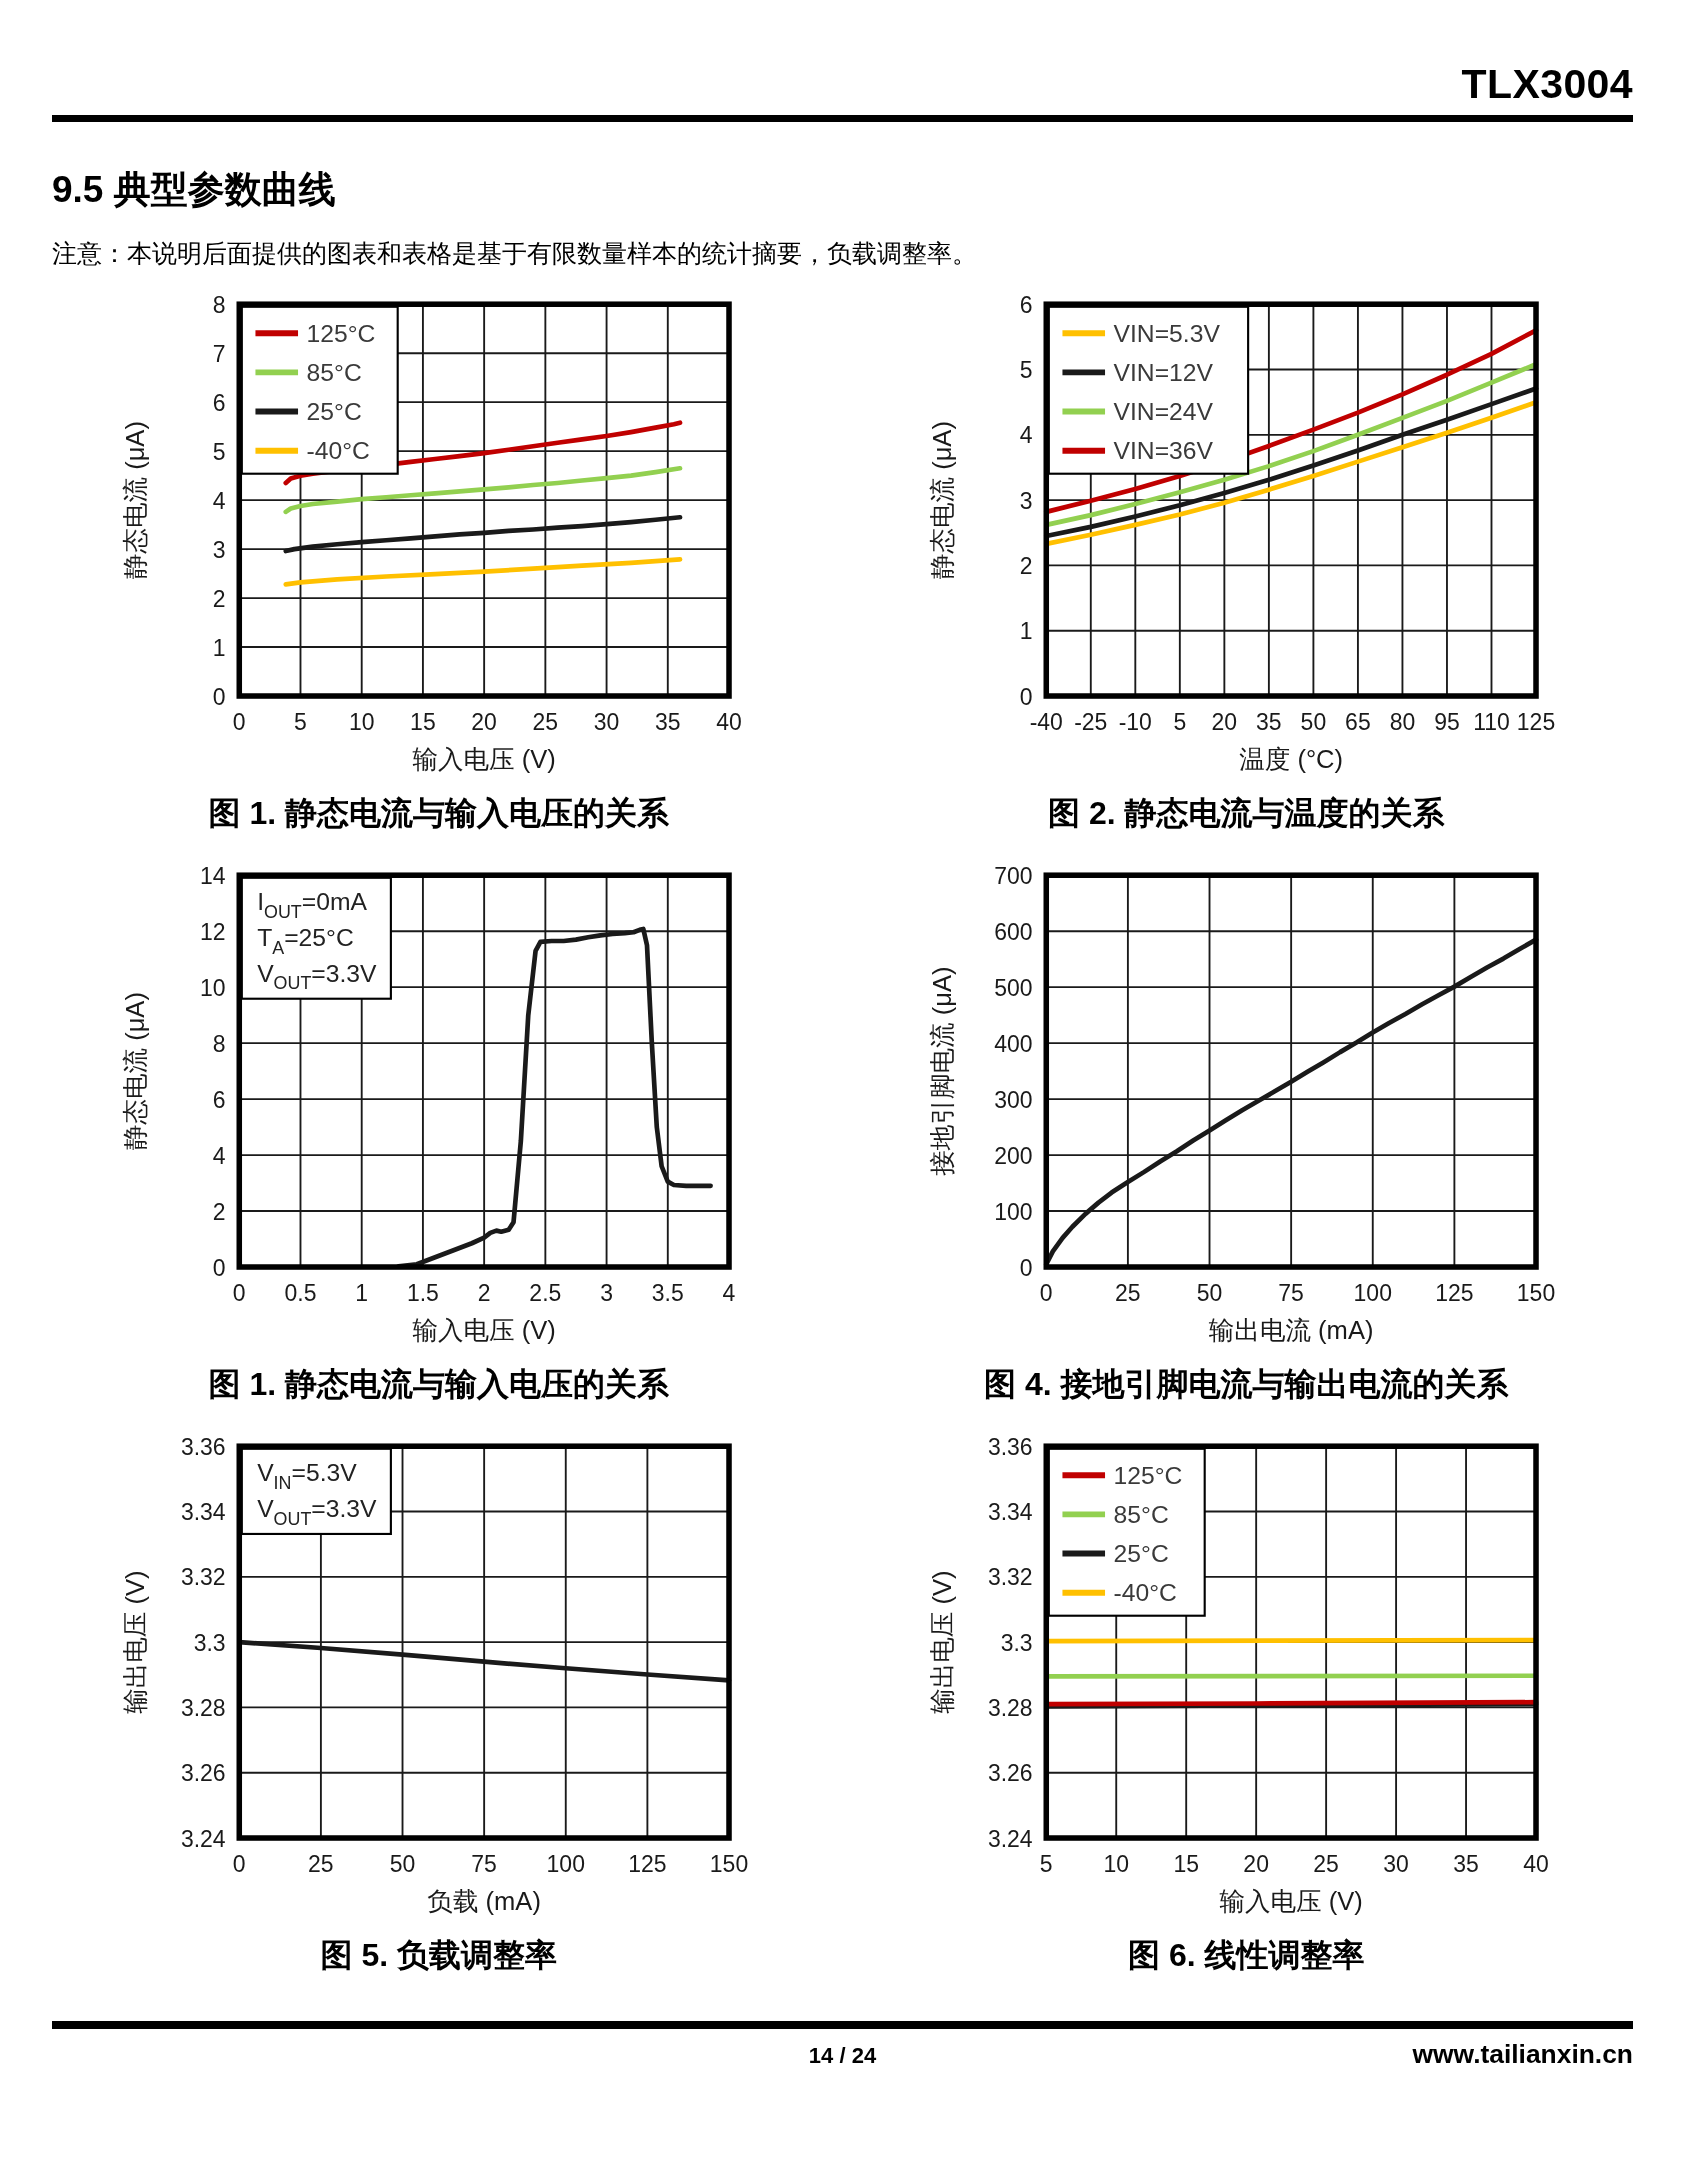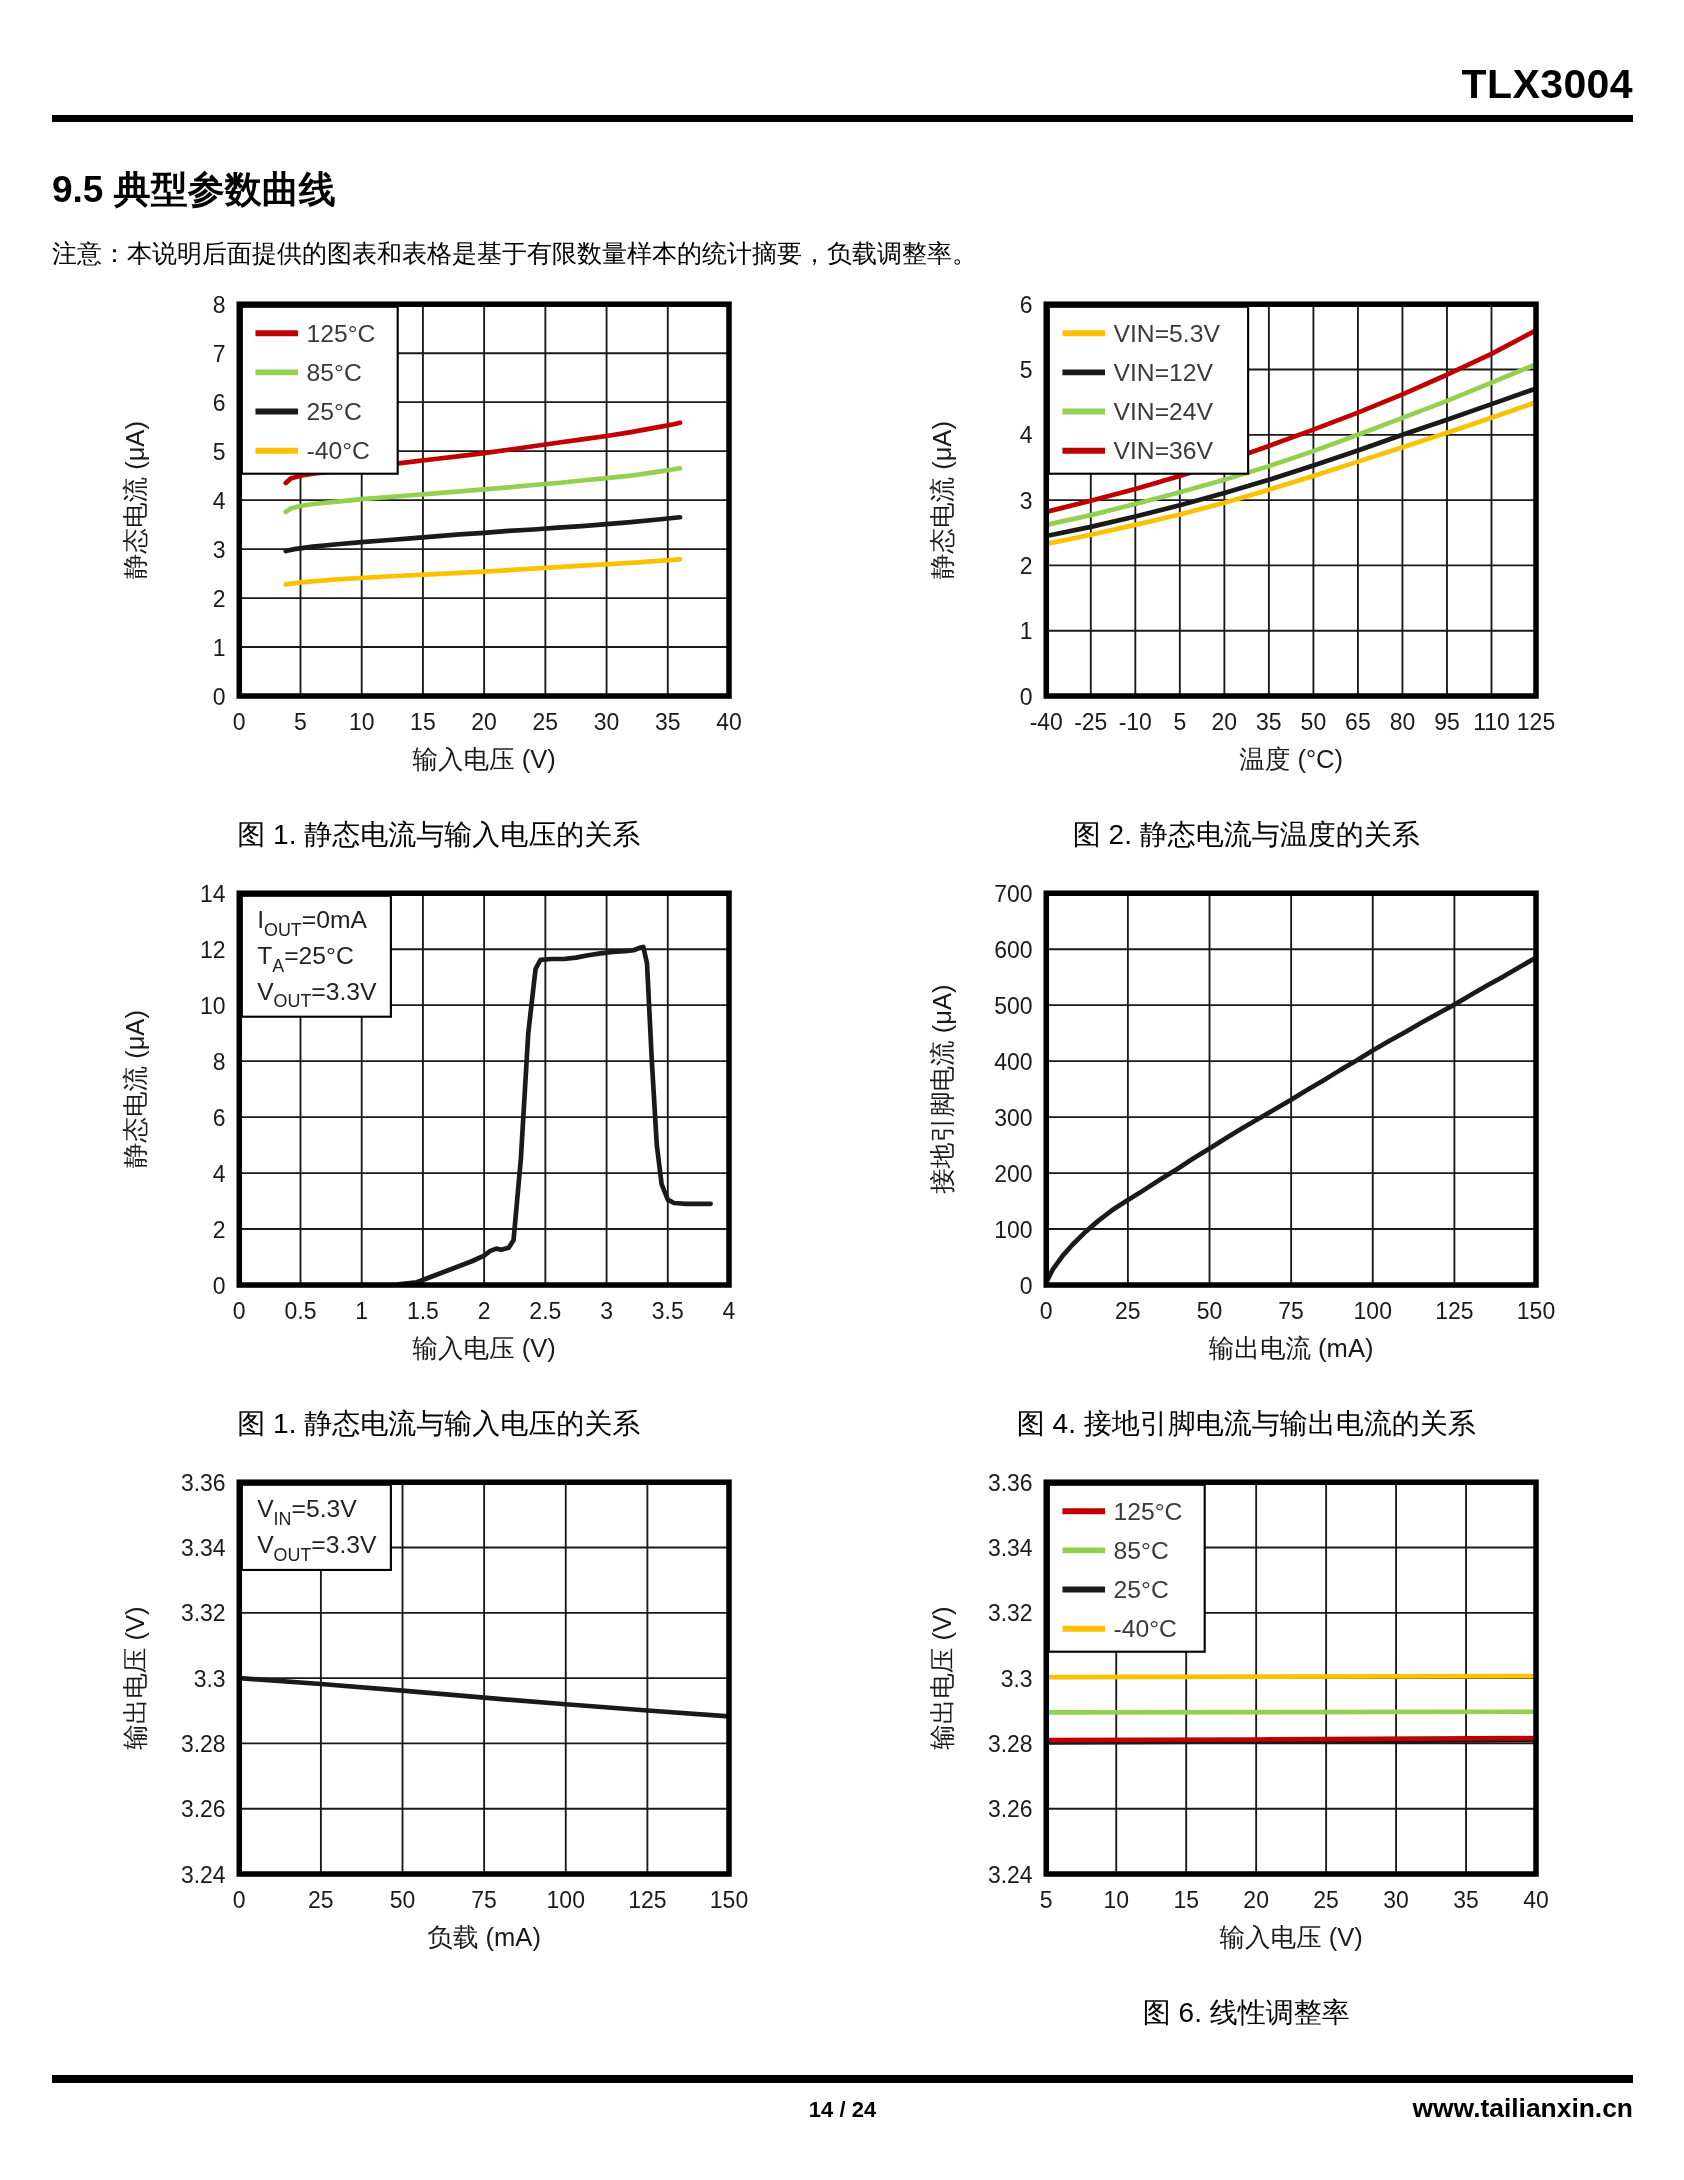--- a/index.html
+++ b/index.html
@@ -12,21 +12,21 @@
   .brand-row{margin-top:61px;text-align:right;}
   .brand{font-size:41px;font-weight:700;letter-spacing:0.4px;}
   .rule{height:7.7px;background:#000;margin-top:6.8px;}
   .section-title{font-size:37px;font-weight:700;margin:43px 0 0 0;}
   .note{font-size:25px;margin-top:22px;}
   .charts-grid{
     margin-top:24px;display:grid;grid-template-columns:1fr 1fr;
     column-gap:34px;row-gap:29px;justify-items:center;
   }
   figure{margin:0;text-align:center;}
-  figcaption{font-size:28px;font-weight:400;margin-top:25px;}
+  figcaption{font-size:32px;font-weight:700;margin-top:1px;}
   svg text{font-family:"Liberation Sans","DejaVu Sans",sans-serif;}
   .footer-rule{height:7.7px;background:#000;margin-top:43px;}
   .footer-row{display:grid;grid-template-columns:1fr auto 1fr;align-items:baseline;margin-top:10.2px;}
   .footer-page{grid-column:2;font-size:22px;font-weight:700;}
   .footer-site{grid-column:3;justify-self:end;font-size:26.4px;font-weight:700;}
 </style>
 </head>
 <body>
 
 <div class="page">
@@ -291,20 +291,21 @@
               <text x="132" y="405.33333333333474" text-anchor="end">3.26</text>
               <text x="132" y="328.66666666666777" text-anchor="end">3.28</text>
               <text x="132" y="252.00000000000085" text-anchor="end">3.3</text>
               <text x="132" y="175.33333333333394" text-anchor="end">3.32</text>
               <text x="132" y="98.66666666666697" text-anchor="end">3.34</text>
               <text x="132" y="22" text-anchor="end">3.36</text>
             </g>
             <text x="435.5" y="556" text-anchor="middle" font-size="30" fill="#1a1a1a">负载 (mA)</text>
             <text x="36" y="242" text-anchor="middle" font-size="30" fill="#1a1a1a" transform="rotate(-90 36 242)">输出电压 (V)</text>
           </svg></div>
+      <figcaption>图 5. 负载调整率</figcaption>
     </figure>
     <figure>
       <div class="mount"><svg width="652" height="494" viewBox="0 0 765 580">
             <g stroke="#1a1a1a" stroke-width="2.2">
               <line x1="230.14285714285714" y1="12" x2="230.14285714285714" y2="472"></line>
               <line x1="312.2857142857143" y1="12" x2="312.2857142857143" y2="472"></line>
               <line x1="394.42857142857144" y1="12" x2="394.42857142857144" y2="472"></line>
               <line x1="476.57142857142856" y1="12" x2="476.57142857142856" y2="472"></line>
               <line x1="558.7142857142858" y1="12" x2="558.7142857142858" y2="472"></line>
               <line x1="640.8571428571429" y1="12" x2="640.8571428571429" y2="472"></line>

